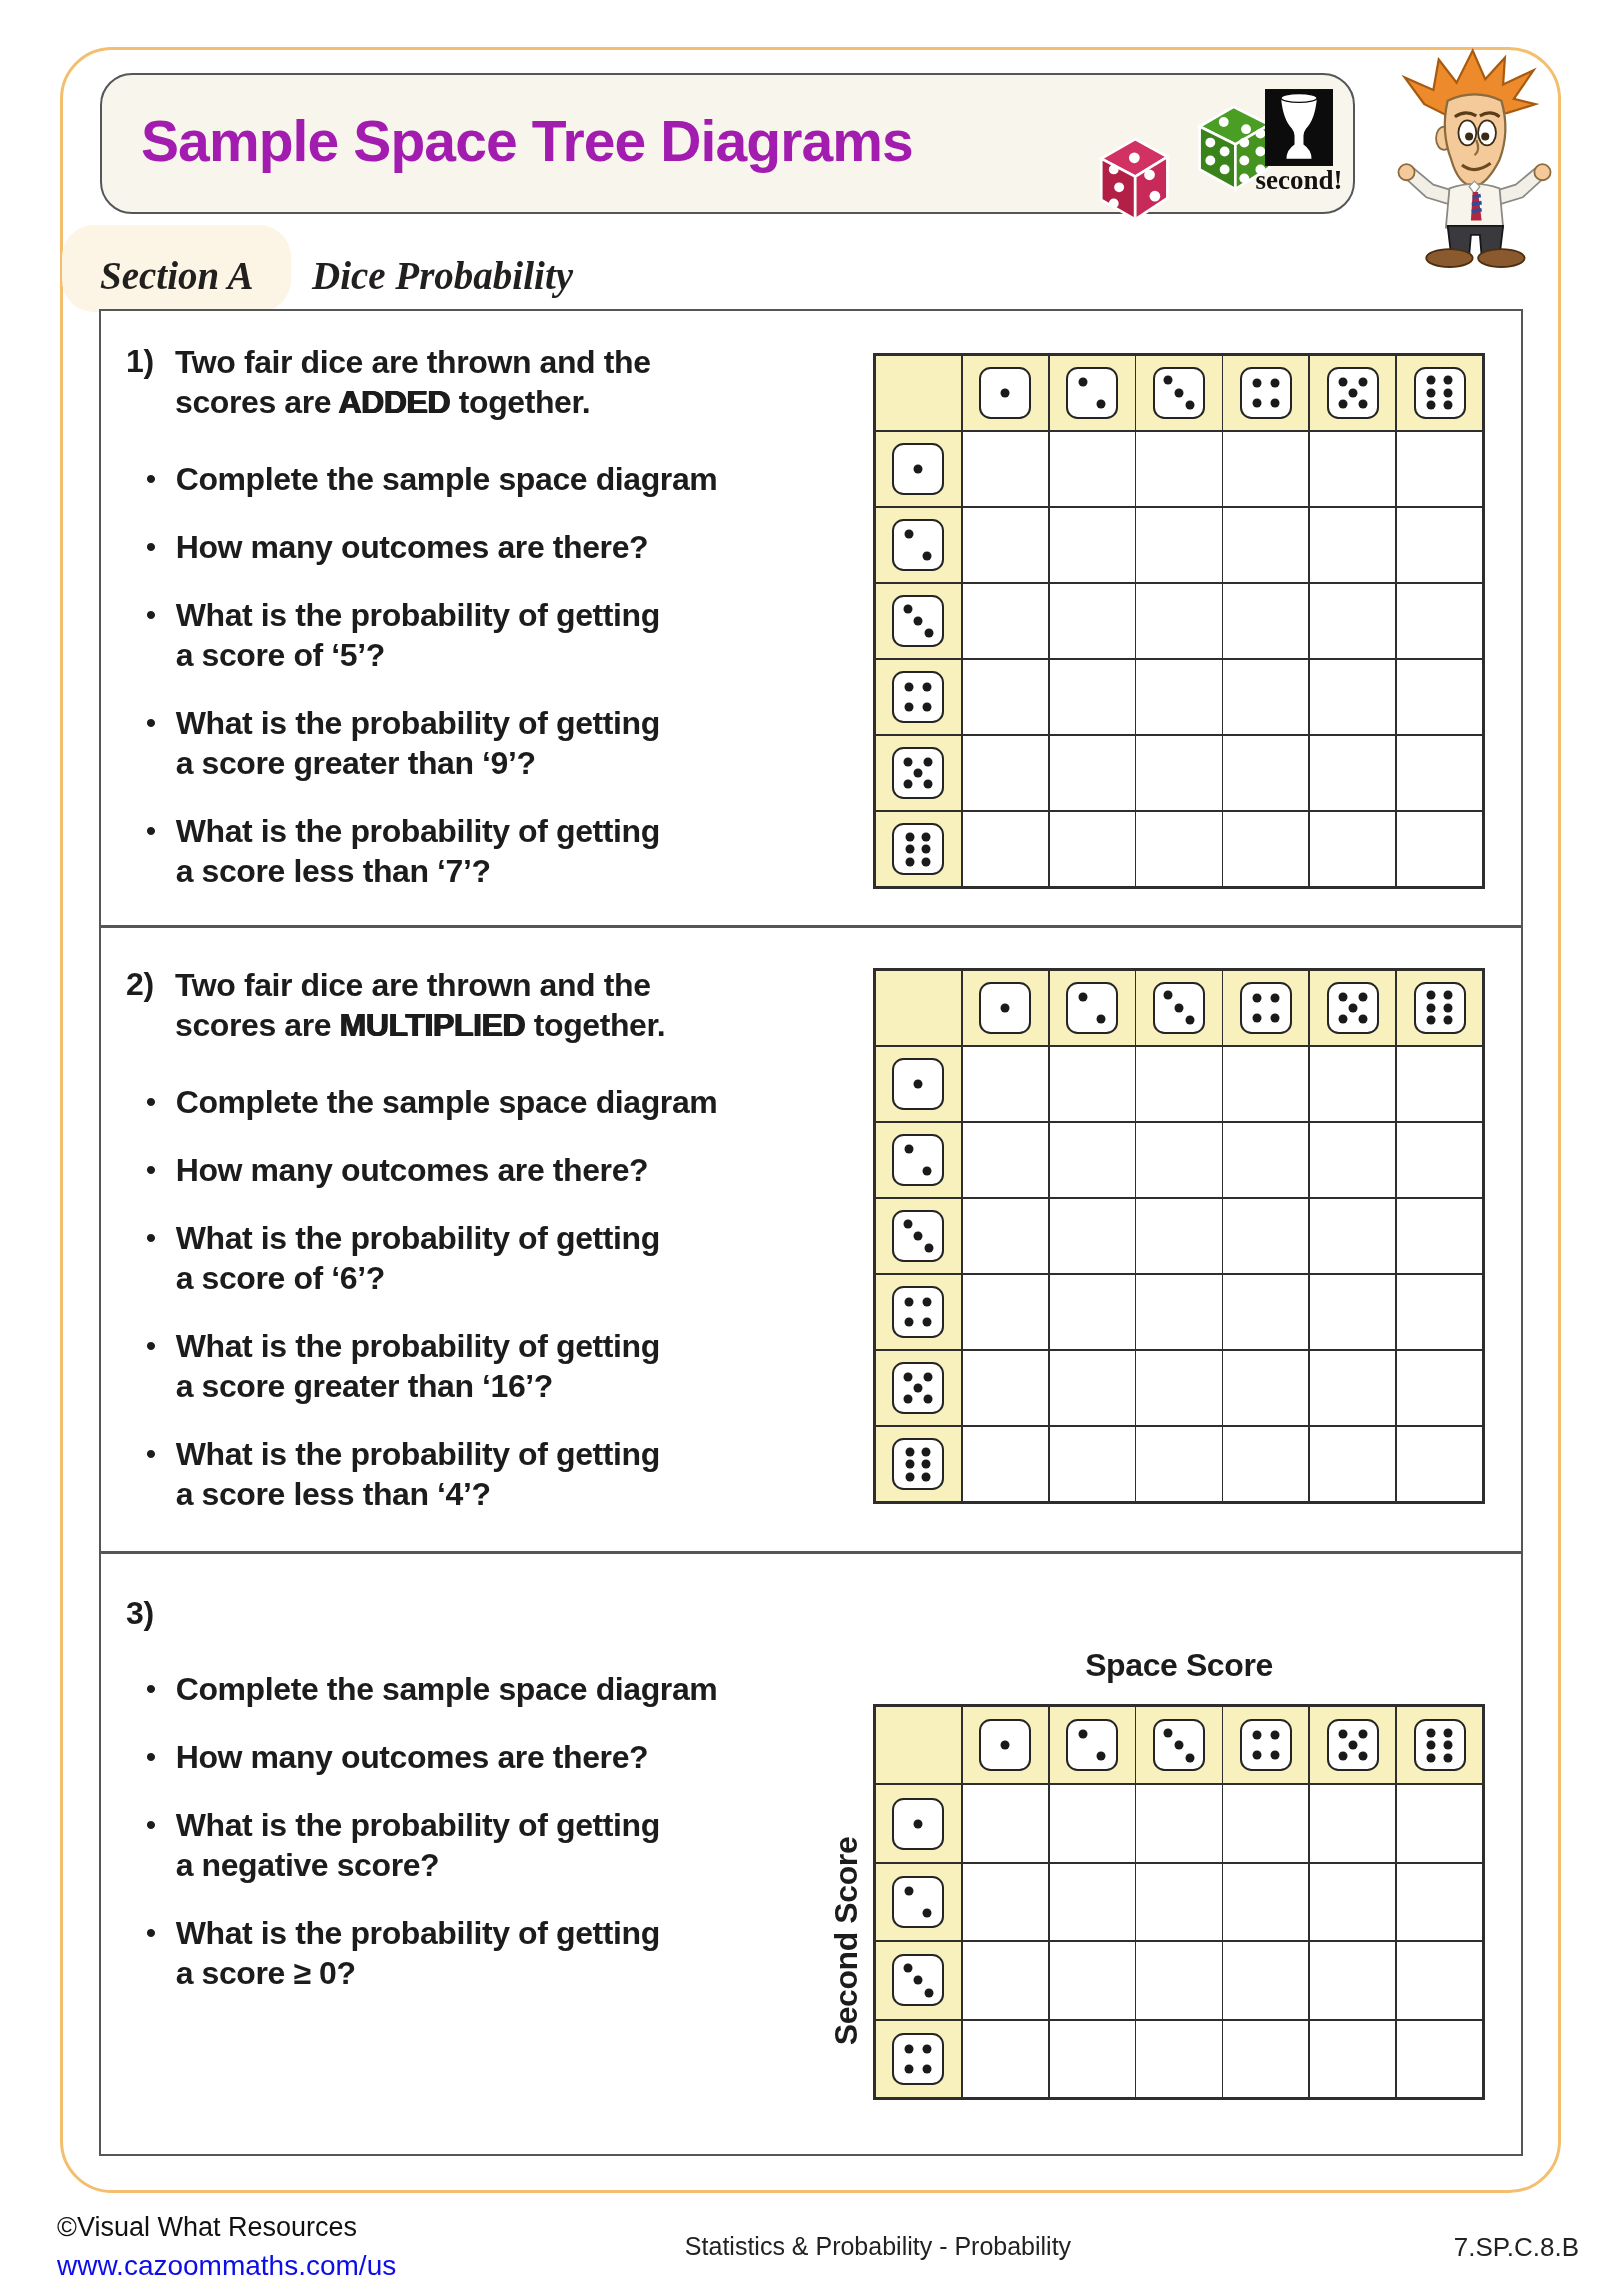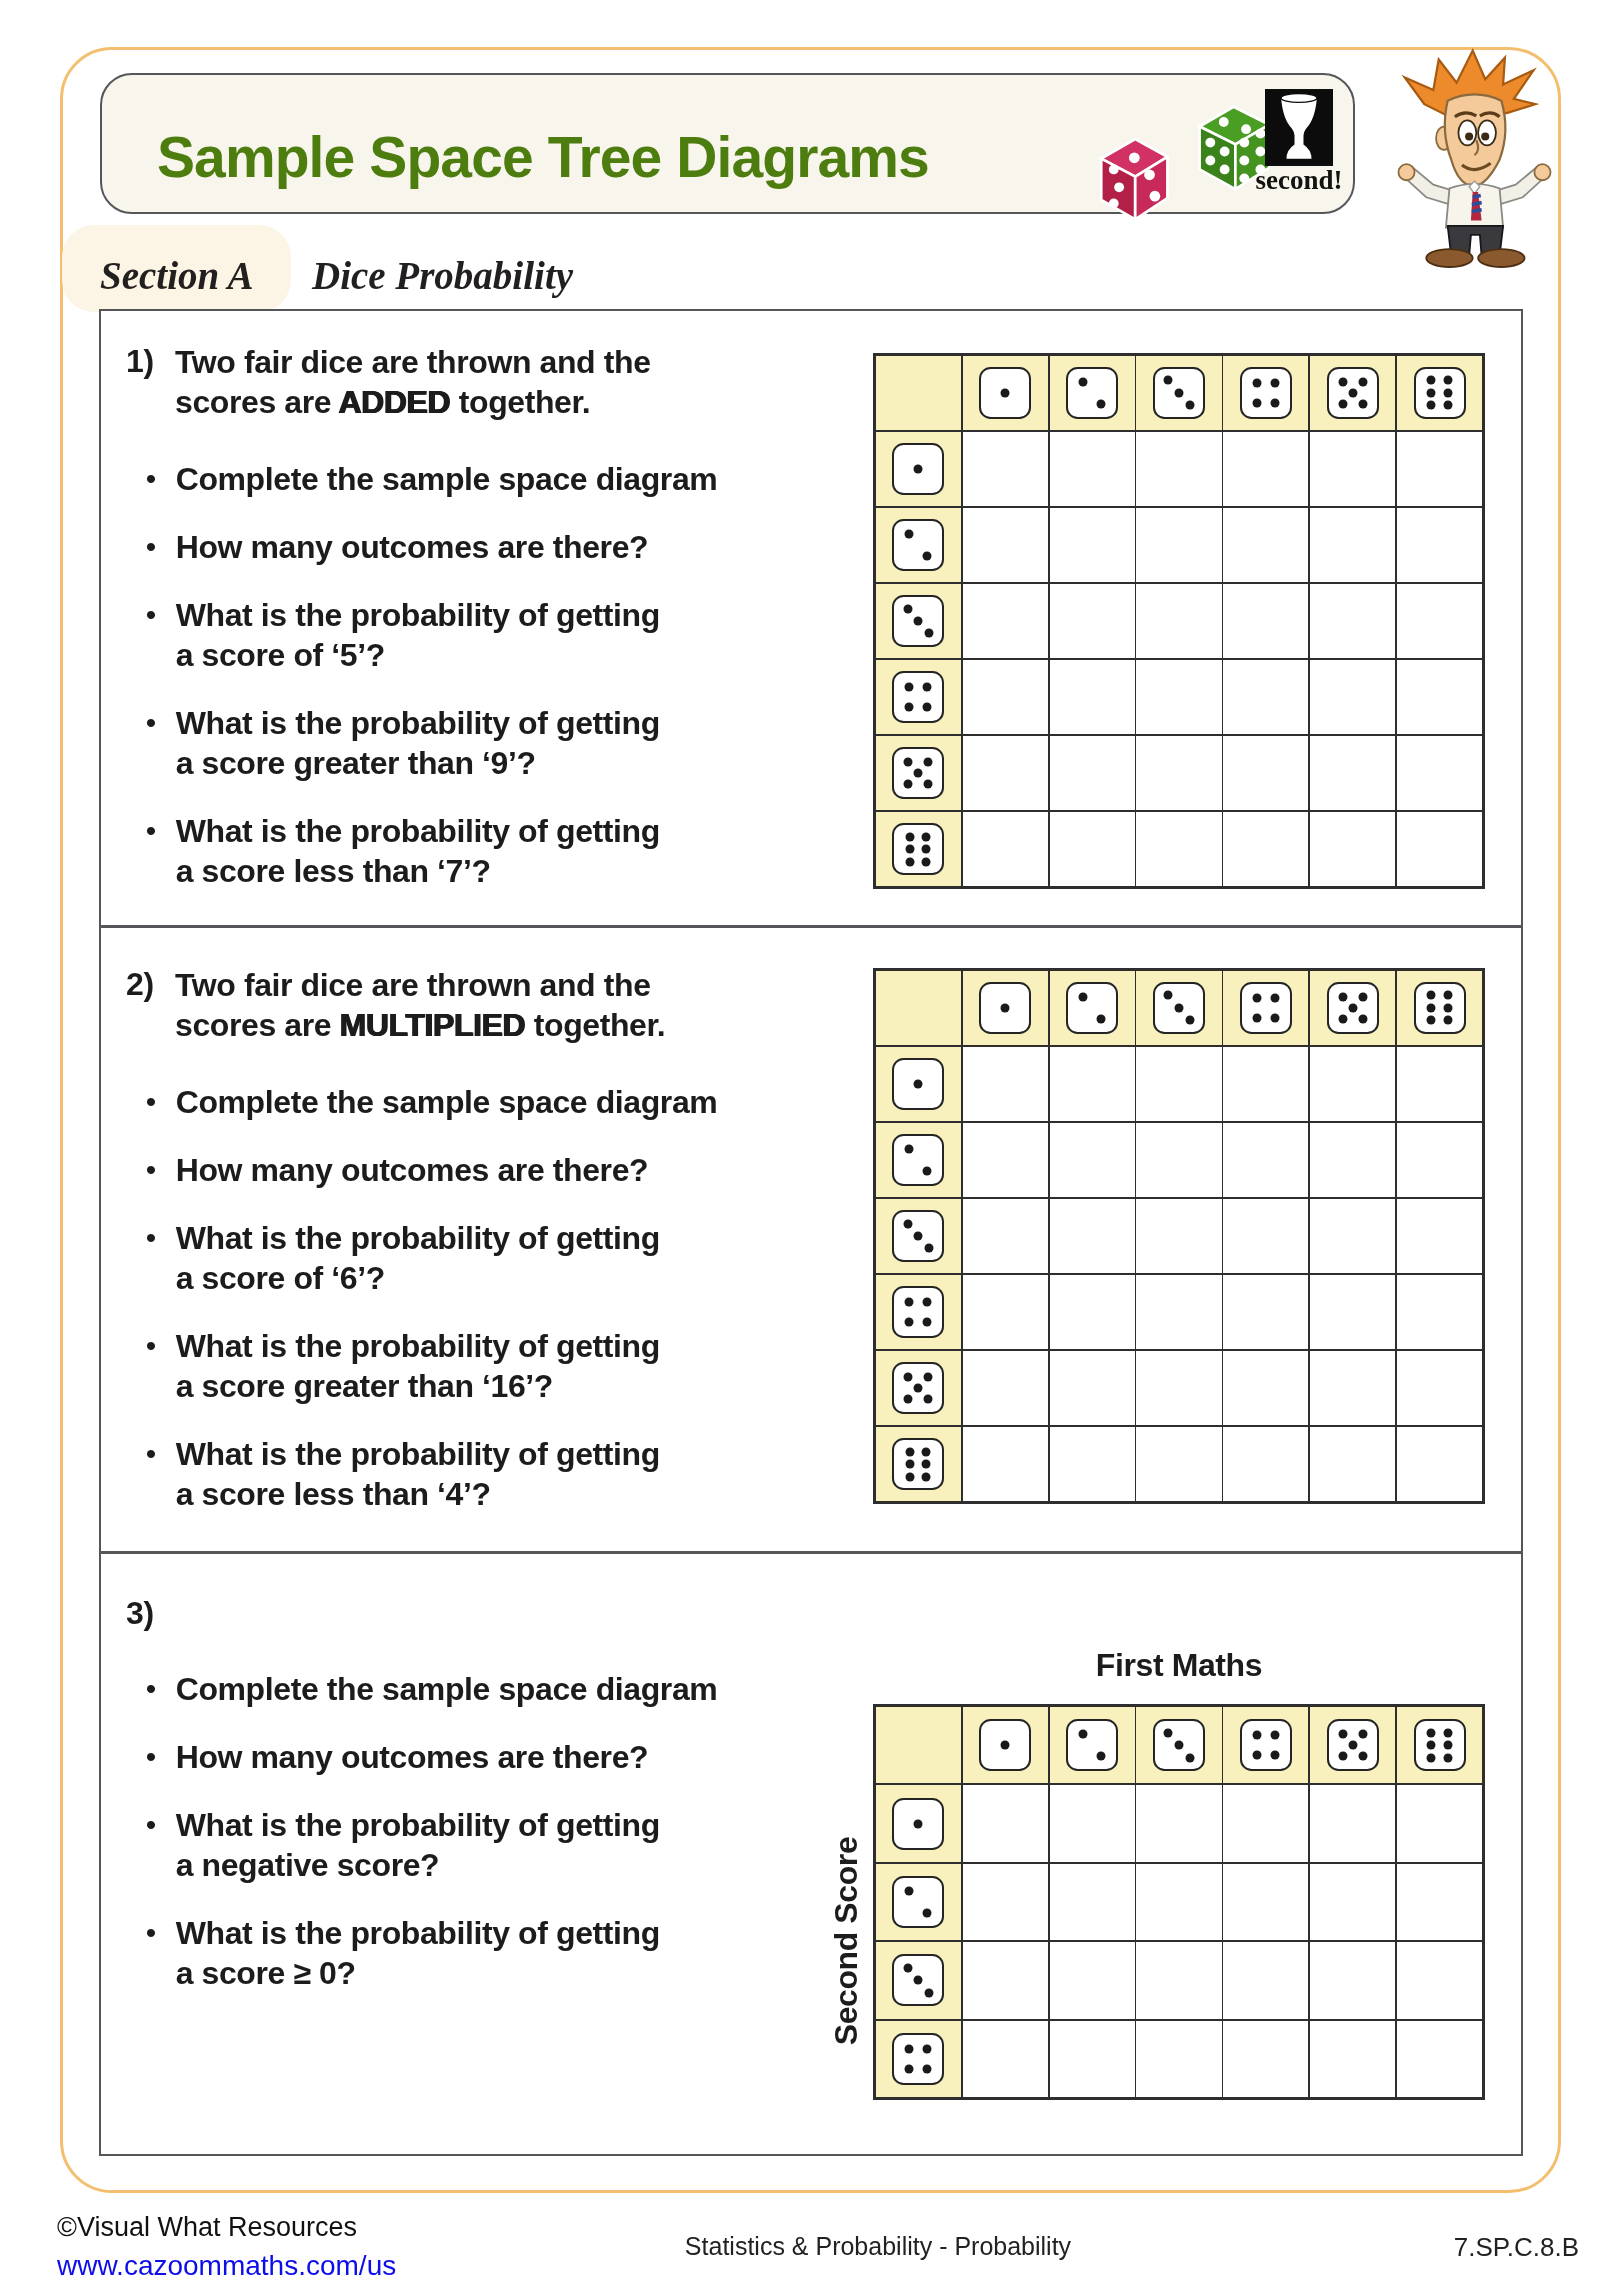--- a/index.html
+++ b/index.html
@@ -6,22 +6,22 @@
   .page{position:relative;width:1622px;height:2293px;background:#fff;overflow:hidden;
         font-family:"Liberation Sans","DejaVu Sans",sans-serif;color:#1c1c1c;}
 
   
   .frame{position:absolute;left:60px;top:47px;width:1495px;height:2140px;
          border:3.6px solid #F3BF6E;border-radius:52px;}
 
   
   .banner{position:absolute;left:100px;top:73px;width:1251px;height:137px;
           background:#F8F5EC;border:2.7px solid #55565A;border-radius:32px;}
-  .banner h1{position:absolute;left:39px;top:50%;transform:translateY(-54%);margin:16px;
-             font-size:57px;font-weight:700;letter-spacing:-0.9px;color:#4d7c0f;white-space:nowrap;}
+  .banner h1{position:absolute;left:39px;top:50%;transform:translateY(-54%);margin:0;
+             font-size:57px;font-weight:700;letter-spacing:-0.9px;color:#a21caf;white-space:nowrap;}
   .banner-dice{position:absolute;left:965px;top:5.4px;}
   .logo{position:absolute;left:1139px;top:14.3px;width:116px;text-align:center;}
   .logo .drum{display:block;margin:0 auto;}
   .logo .logo-text{display:block;margin-top:-1.8px;font-family:"Liberation Serif","DejaVu Serif",serif;
                    font-weight:700;font-size:27px;color:#141210;letter-spacing:0px;}
 
   .mascot{position:absolute;left:1394px;top:45px;}
 
   
   .section-chip{position:absolute;left:62px;top:225px;width:229px;height:87px;
@@ -519,21 +519,21 @@
               <span class="b-text">What is the probability of getting
 a negative score?</span>
             </li>
             <li>
               <span class="b-dot">•</span>
               <span class="b-text">What is the probability of getting
 a score ≥ 0?</span>
             </li>
           </ul>
       </div>
-      <div class="axis-top">First Maths</div>
+      <div class="axis-top">Space Score</div>
       <div class="axis-left">Second Score</div>
       <div class="grid grid-q3" style="grid-template-columns: repeat(7, 1fr); grid-template-rows: repeat(5, 1fr);">
           <div class="gcell head"></div>
           <div class="gcell head">
             <div class="die">
               <span class="pip" style="left: 50%; top: 50%;"></span>
             </div>
           </div>
           <div class="gcell head">
             <div class="die">

